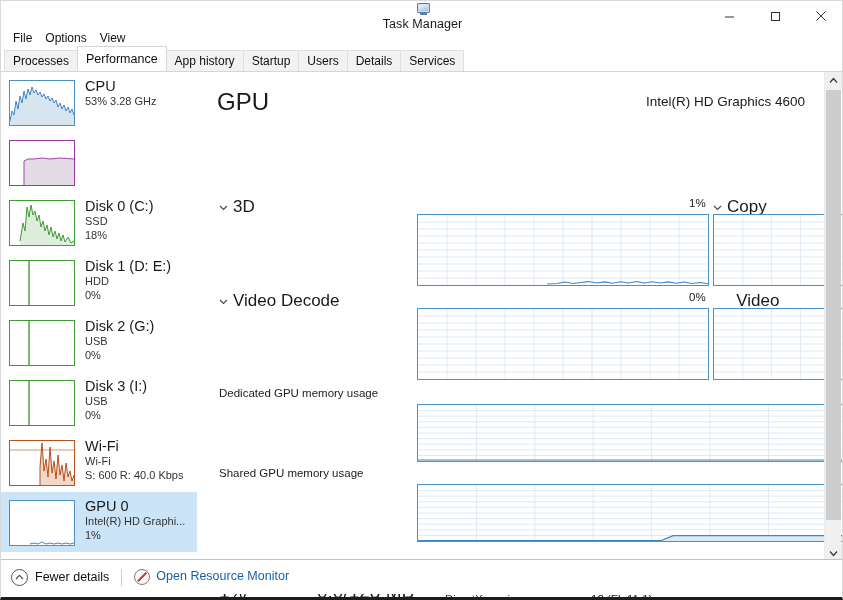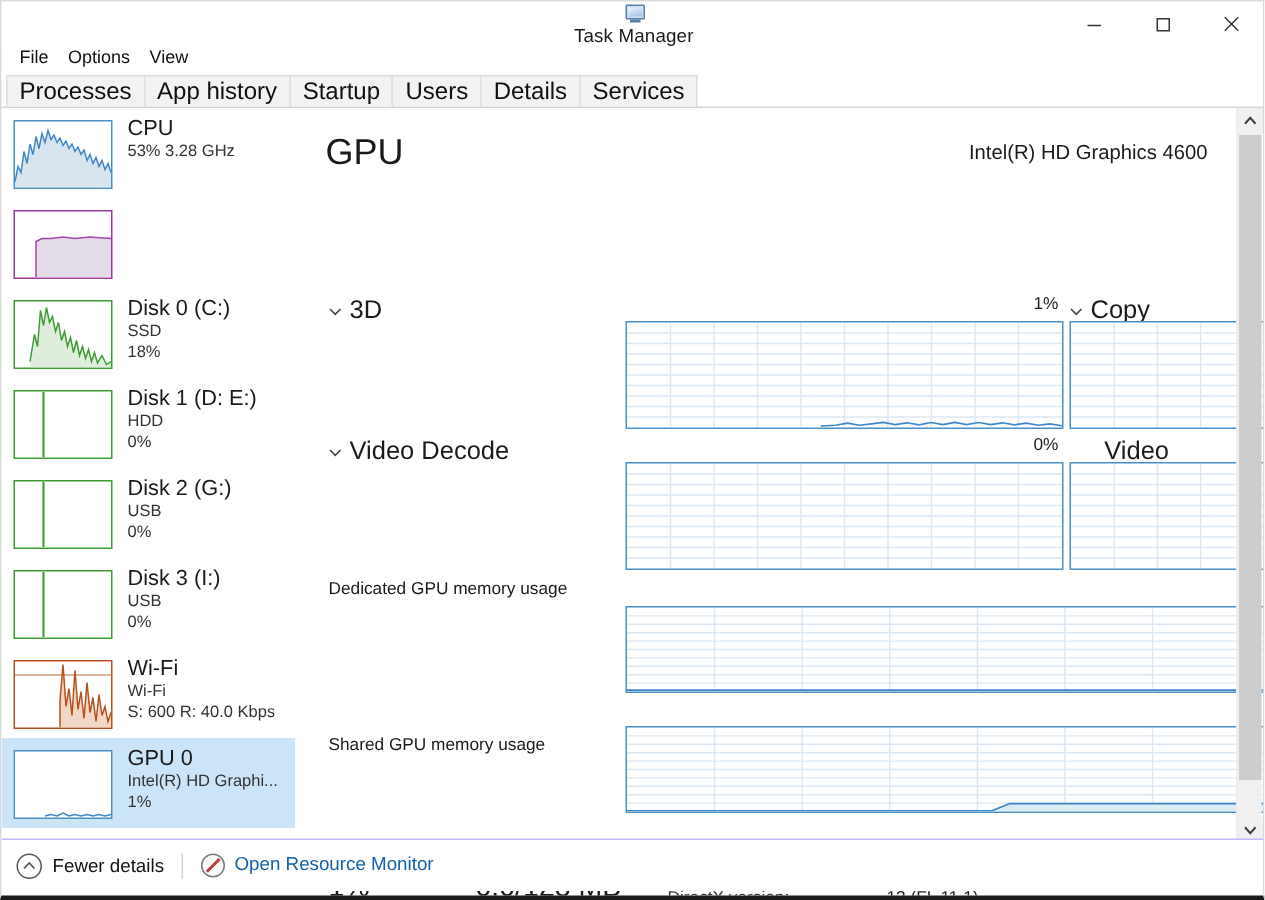--- a/index.html
+++ b/index.html
@@ -60,21 +60,21 @@
   }
 
   
   .tabstrip {
     position: absolute; left: 0; top: 46px; width: 843px; height: 25px;
     border-bottom: 1px solid #d6d6d6;
     display: flex; align-items: flex-end; padding-left: 3px;
     background: #ffffff;
   }
   .tab {
-    font-size: 16px; color: #101010;
+    font-size: 12px; color: #101010;
     padding: 3px 8px 4px 8px; height: 21px; line-height: 15px;
     border: 1px solid #dedede; border-bottom: none;
     background: #f2f2f2;
     margin-right: -1px;
     white-space: nowrap;
   }
   .tab.active {
     background: #ffffff; height: 25px; padding-top: 5px;
     border-color: #d6d6d6; position: relative; z-index: 3;
     font-size: 12.5px;
@@ -197,20 +197,21 @@
   </div>
 
   <div class="menubar">
     <div class="menuitem">File</div>
     <div class="menuitem">Options</div>
     <div class="menuitem">View</div>
   </div>
 
   <div class="tabstrip">
     <div class="tab">Processes</div>
+    <div class="tab active">Performance</div>
     <div class="tab">App history</div>
     <div class="tab">Startup</div>
     <div class="tab">Users</div>
     <div class="tab">Details</div>
     <div class="tab">Services</div>
   </div>
 
   <div class="sidebar">
 
     <div class="side-item">
@@ -472,21 +473,21 @@
           <line x1="0" y1="29" x2="586" y2="29"></line>
             <line x1="0" y1="34.8" x2="586" y2="34.8"></line>
           <line x1="0" y1="40.6" x2="586" y2="40.6"></line>
             <line x1="0" y1="46.4" x2="586" y2="46.4"></line>
           <line x1="0" y1="52.2" x2="586" y2="52.2"></line>
         </g>
         <line x1="0" y1="57" x2="586" y2="57" stroke="#3f86c8" stroke-width="1.2"></line>
       </svg>
     </div>
 
-    <div class="gval" style="left:22px; top:395px;margin-top:24px;">Shared GPU memory usage</div>
+    <div class="gval" style="left:22px; top:395px;">Shared GPU memory usage</div>
 
     <div class="graph" style="left:220px; top:412px; width:586px; height:58px;">
       <svg class="grid" viewBox="0 0 586 58" preserveAspectRatio="none">
         <g stroke="#dce9f5" stroke-width="1">
           <line x1="58.6" y1="0" x2="58.6" y2="58"></line>
             <line x1="117.2" y1="0" x2="117.2" y2="58"></line>
           <line x1="175.8" y1="0" x2="175.8" y2="58"></line>
             <line x1="234.4" y1="0" x2="234.4" y2="58"></line>
           <line x1="293" y1="0" x2="293" y2="58"></line>
             <line x1="351.6" y1="0" x2="351.6" y2="58"></line>

